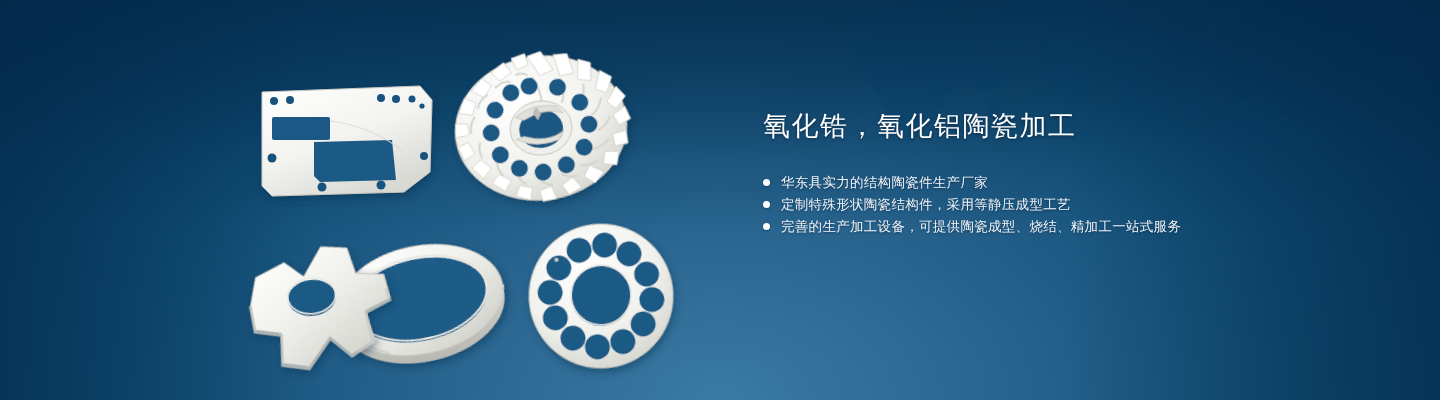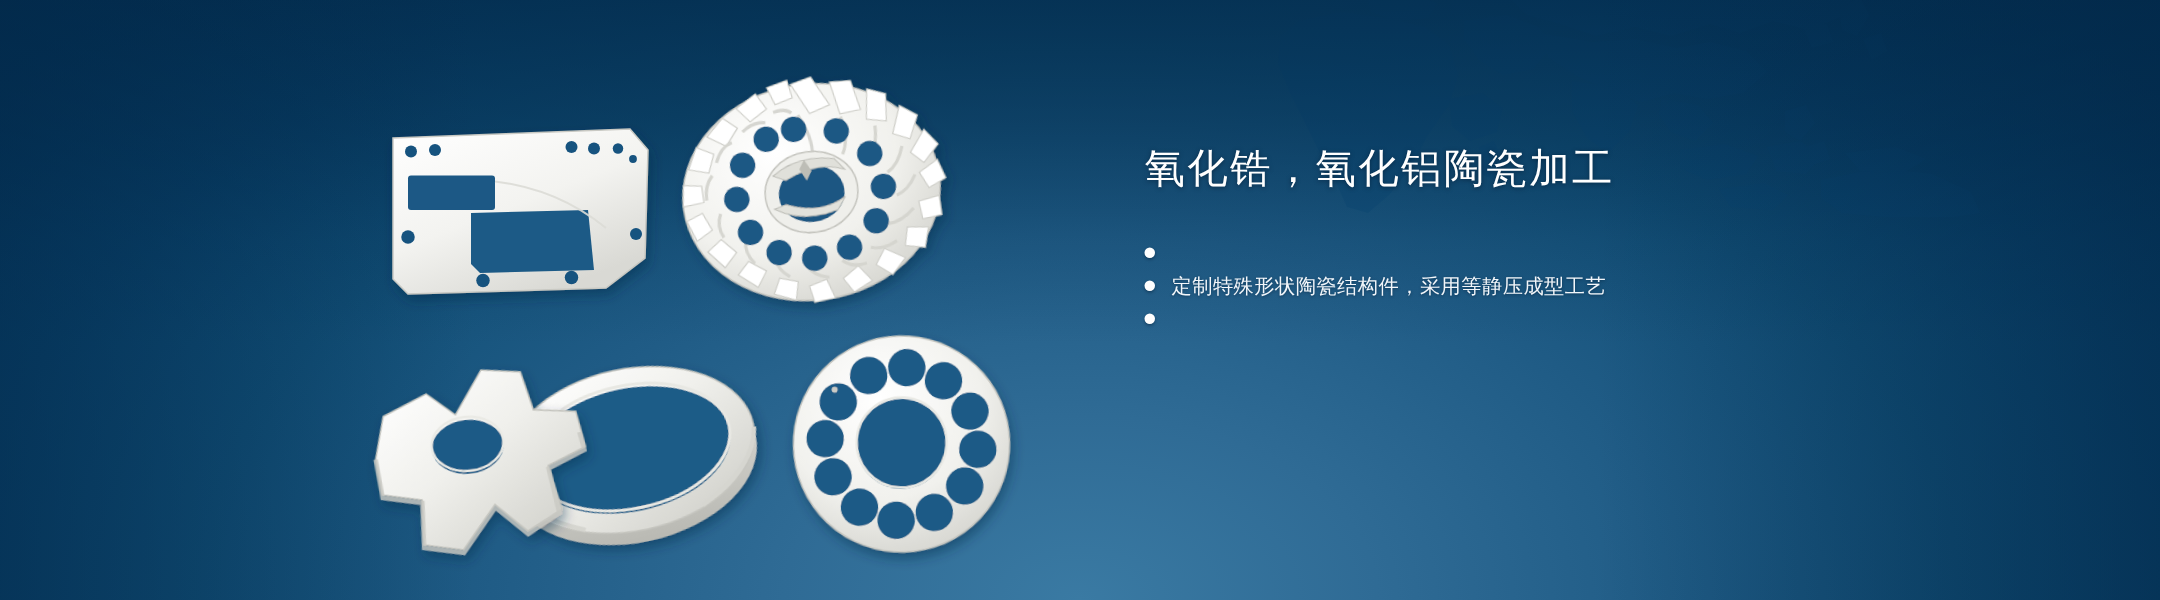--- a/index.html
+++ b/index.html
@@ -68,21 +68,21 @@
     left: 0; top: 0;
     width: 740px;
     height: 400px;
   }
   #products svg { display: block; width: 740px; height: 400px; }
 
   
   #text-col {
     position: absolute;
     left: 763px;
-    top: 96px;
+    top: 110px;
     width: 640px;
   }
 
   #headline {
     color: #ffffff;
     font-size: 27px;
     font-weight: normal;
     letter-spacing: 1.5px;
     line-height: 1.25;
     text-shadow: 0 1px 3px rgba(0,20,40,0.55);
@@ -332,23 +332,25 @@
     </svg>
   </div>
 
   <div id="text-col">
 
     <div id="headline">氧化锆，氧化铝陶瓷加工</div>
 
     <ul id="bullets">
       <li class="bullet-row">
         <span class="bullet-dot"></span>
+        <span class="bullet-text">华东具实力的结构陶瓷件生产厂家</span>
       </li>
       <li class="bullet-row">
         <span class="bullet-dot"></span>
         <span class="bullet-text">定制特殊形状陶瓷结构件，采用等静压成型工艺</span>
       </li>
       <li class="bullet-row">
         <span class="bullet-dot"></span>
+        <span class="bullet-text">完善的生产加工设备，可提供陶瓷成型、烧结、精加工一站式服务</span>
       </li>
     </ul>
   </div>
 </div>
 
 </body></html>

